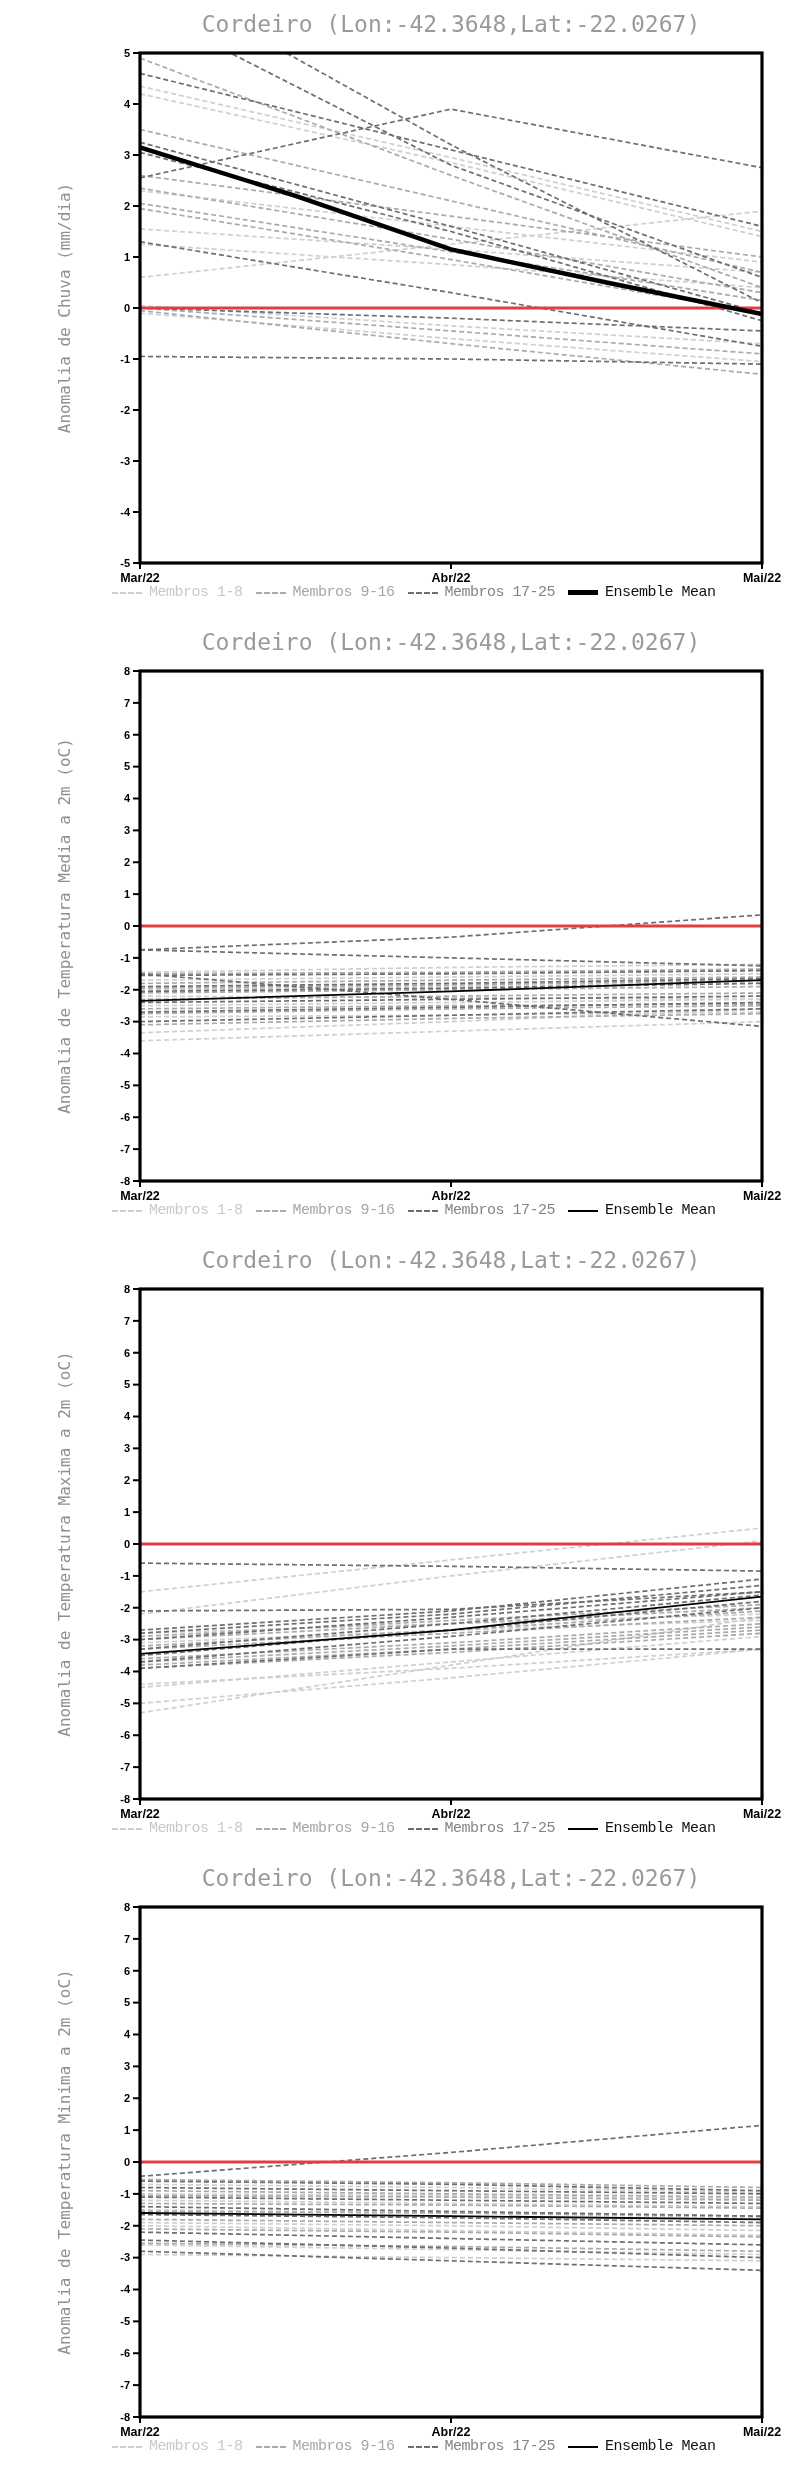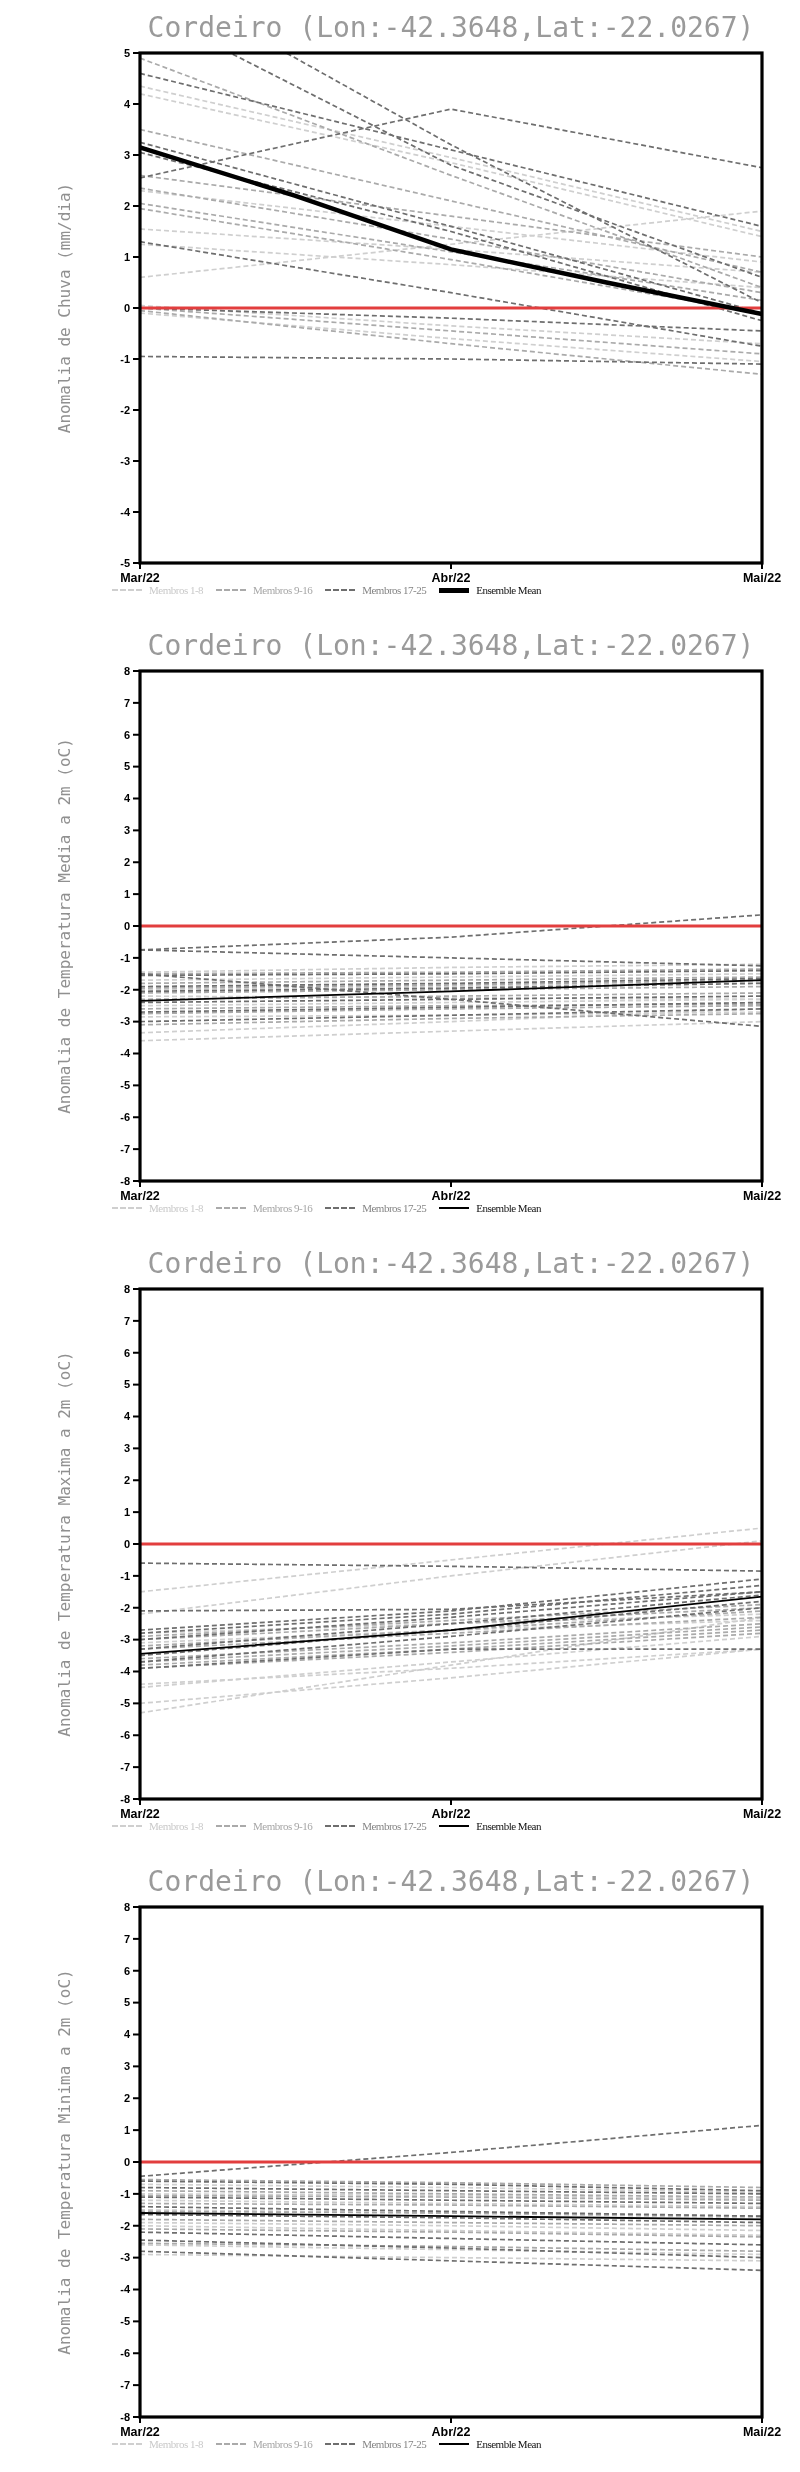--- a/index.html
+++ b/index.html
@@ -2,32 +2,32 @@
 <html><head>
 <meta charset="utf-8">
 <style>
   * { margin:0; padding:0; box-sizing:border-box; }
   html,body { background:#ffffff; }
   #page { position:relative; width:800px; height:2472px; background:#fff;
           font-family:"DejaVu Sans Mono", monospace; overflow:hidden; }
   .panel { position:relative; width:800px; height:618px; }
   .panel svg { position:absolute; left:0; top:0; }
   .chart-title { position:absolute; left:140px; top:11px; width:622px;
-                 text-align:center; font-size:28px; letter-spacing:0px;
+                 text-align:center; font-size:23px; letter-spacing:0px;
                  color:#9a9a9a; white-space:nowrap;
                  font-family:"DejaVu Sans Mono", monospace; }
   .y-label { position:absolute; left:-189px; top:297px; width:510px; height:22px;
              transform:rotate(-90deg); text-align:center; font-size:16px;
              color:#909090; white-space:nowrap;
              font-family:"DejaVu Sans Mono", monospace; }
   .legend { position:absolute; left:112px; top:584px; width:660px;
             display:flex; align-items:center; gap:13px; }
   .legend-item { display:flex; align-items:center; gap:7px; white-space:nowrap; }
   .legend-sample { display:inline-block; width:30px; }
-  .legend-label { font-size:11px; font-family:Liberation Serif, serif;
+  .legend-label { font-size:15px; font-family:Liberation Mono, monospace;
                   letter-spacing:-0.5px; }
   .tick-text { font-family:"Liberation Sans", sans-serif; font-weight:bold;
                font-size:11px; fill:#000; }
   .xtick-text { font-family:"Liberation Sans", sans-serif; font-weight:bold;
                 font-size:12.5px; fill:#000; }
 </style>
 </head>
 <body>
 
 <div id="page">

